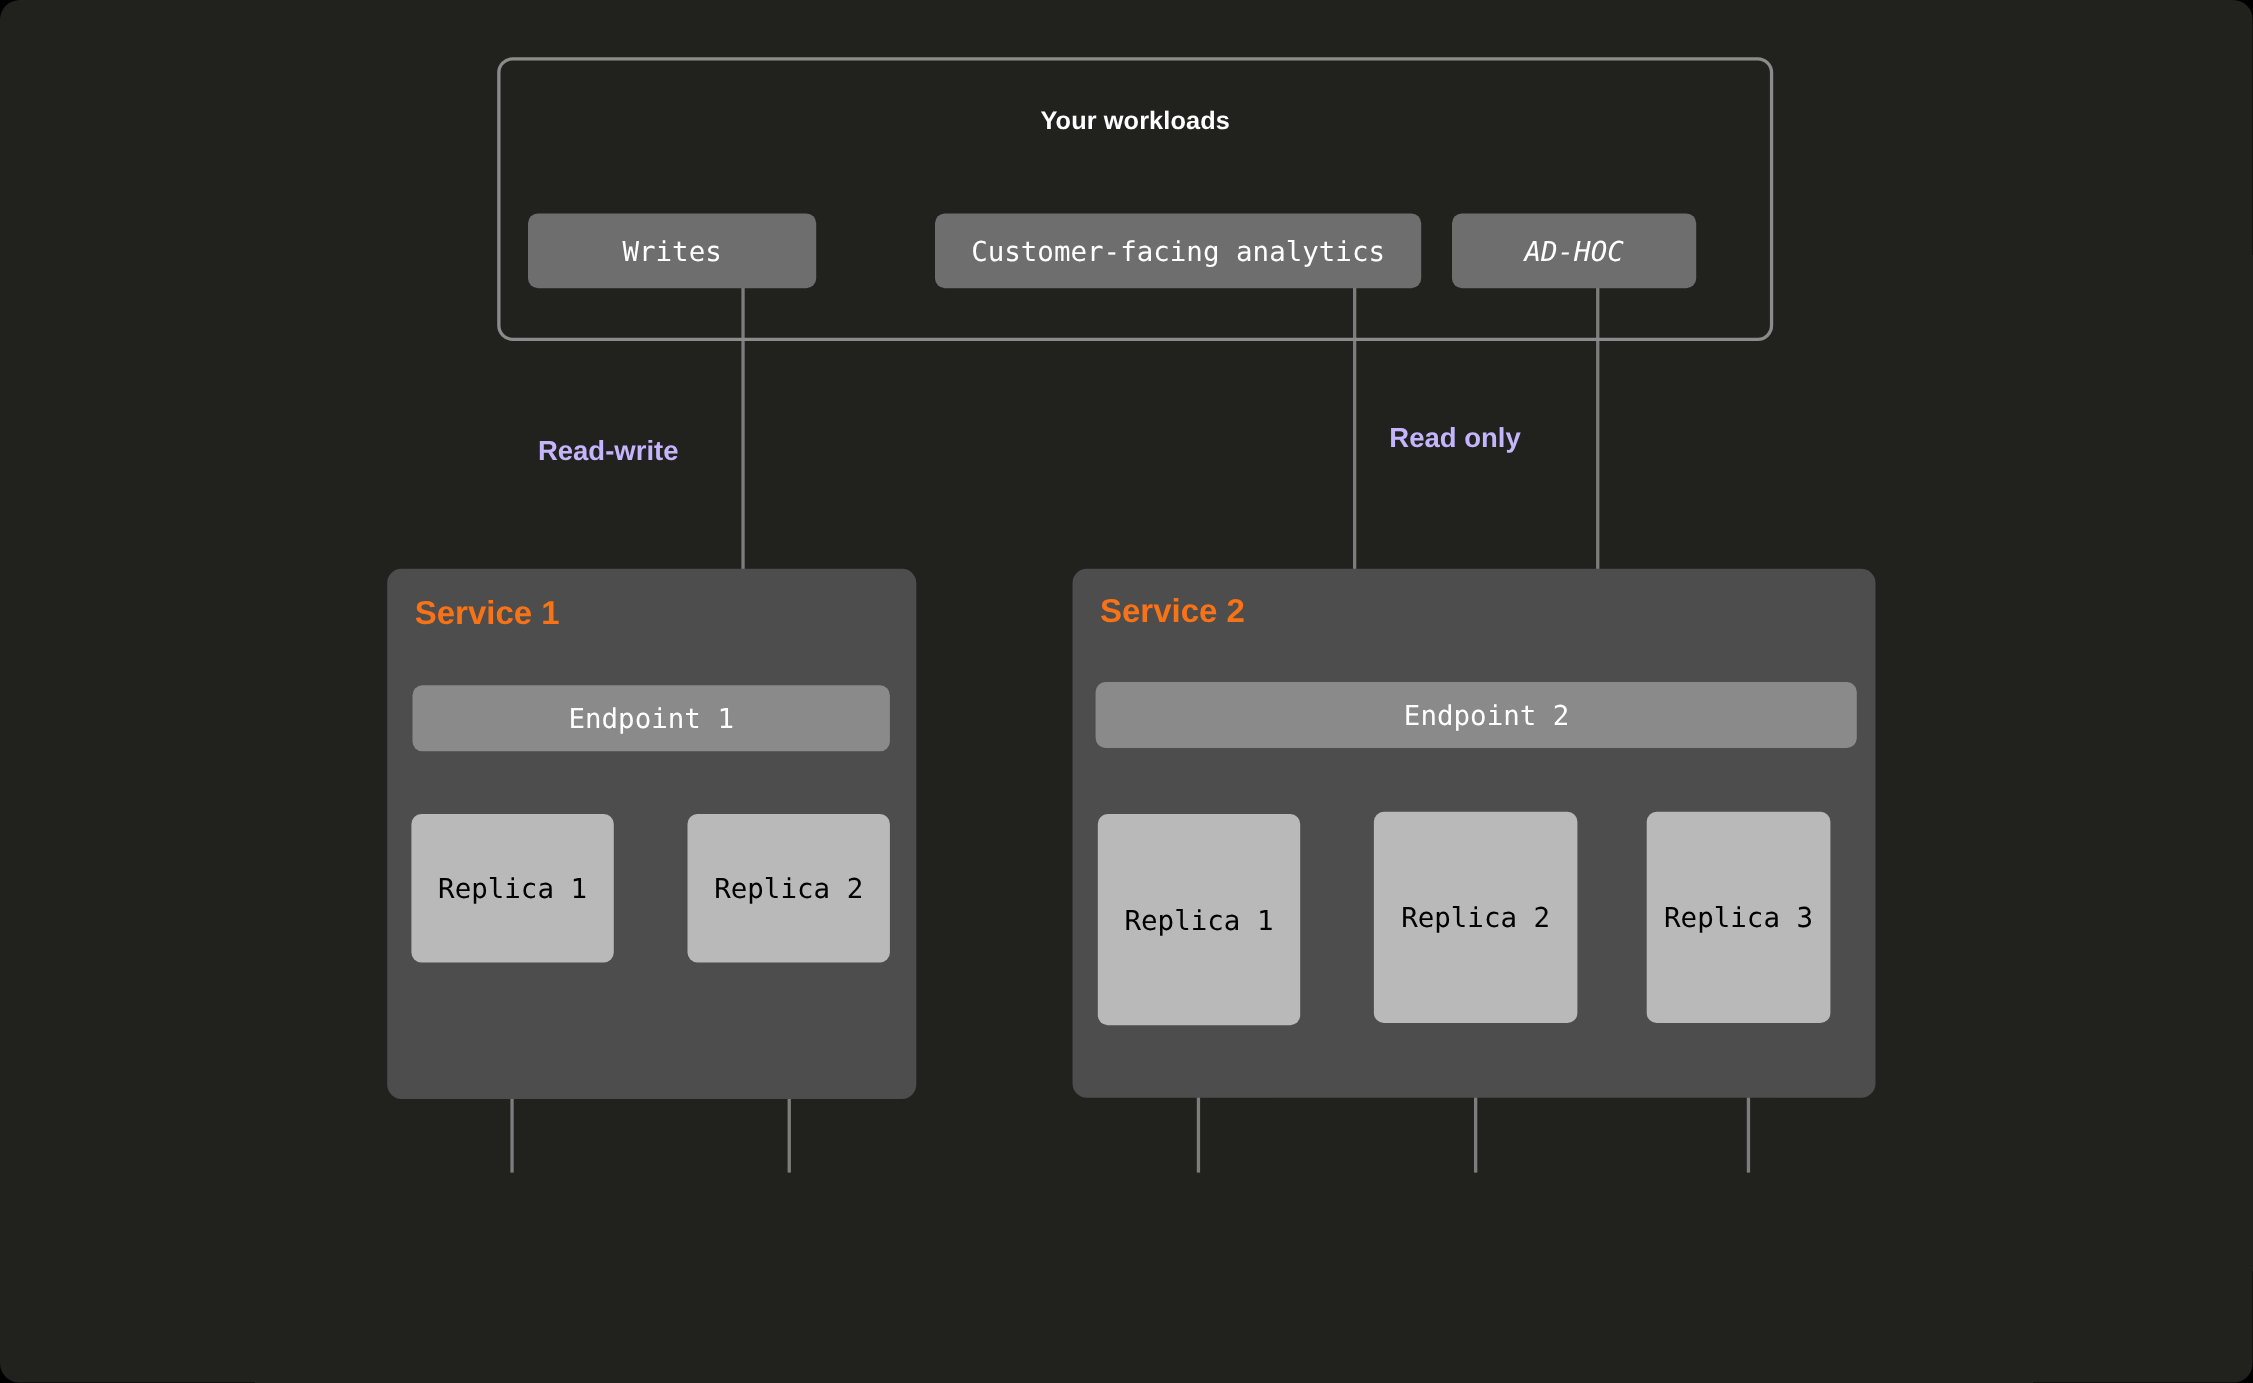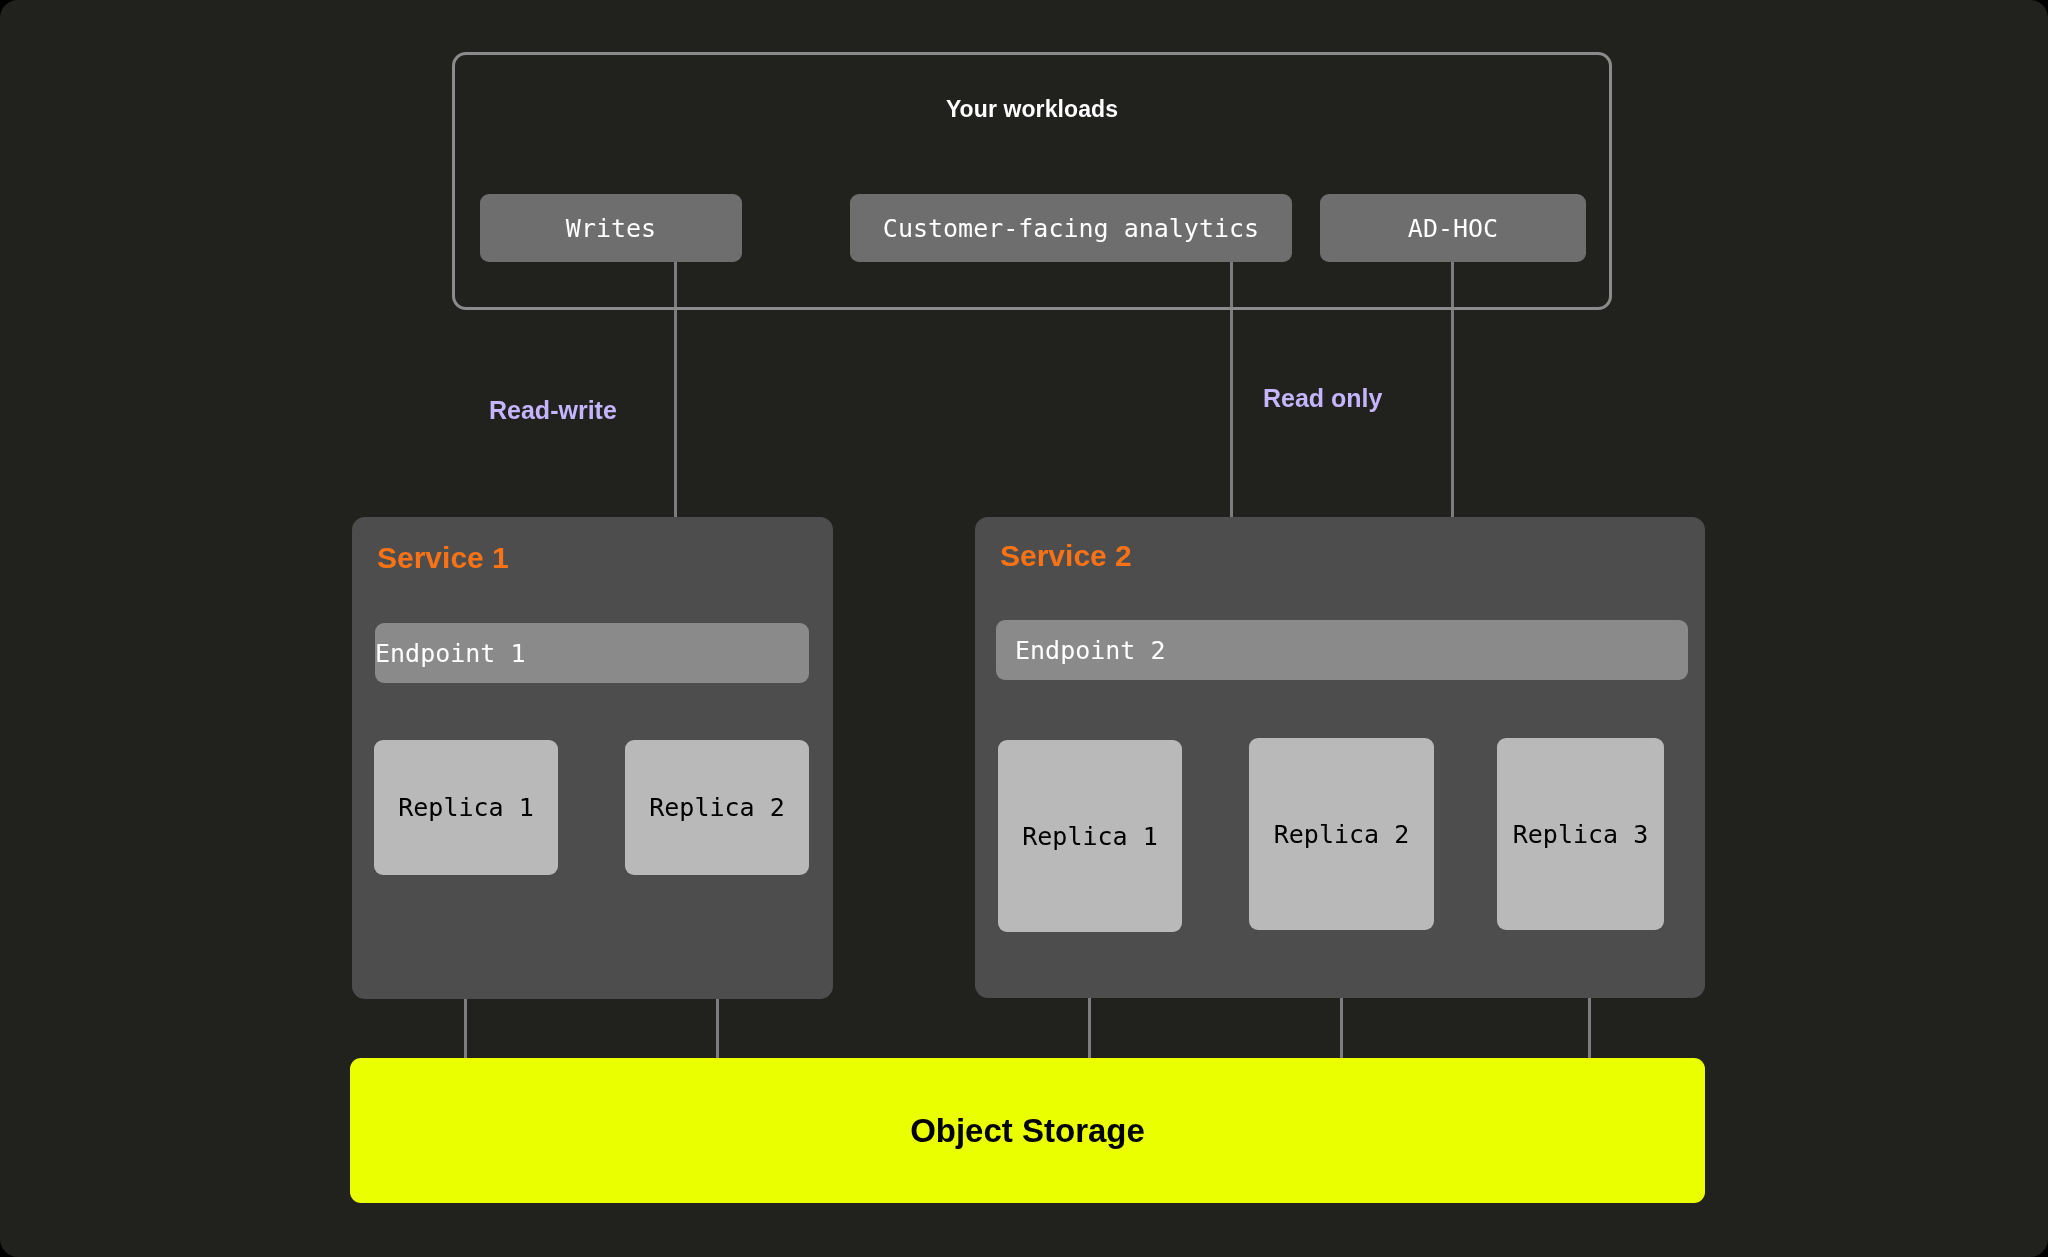--- a/index.html
+++ b/index.html
@@ -49,21 +49,21 @@
     display: flex;
     align-items: center;
     justify-content: center;
     color: #ffffff;
     font-family: "DejaVu Sans Mono", "Liberation Mono", monospace;
     font-size: 25px;
     box-sizing: border-box;
   }
   #wl-writes   { left: 480px;  top: 194px; width: 262px; }
   #wl-cfa      { left: 850px;  top: 194px; width: 442px; }
-  #wl-adhoc    { left: 1320px; top: 194px; width: 266px; }
+  #wl-adhoc    { left: 1320px; top: 194px; width: 222px; font-style: italic; }
 
   
   .vline {
     background: #7d7d7d;
     width: 3px;
   }
 
   
   .edge-label {
     color: #c4b5fd;
@@ -89,20 +89,21 @@
   }
   #service1-title { left: 377px; top: 541px; }
   #service2-title { left: 1000px; top: 539px; }
 
   
   .endpoint-bar {
     background: #8a8a8a;
     border-radius: 9px;
     display: flex;
     align-items: center;
+    justify-content: center;
     color: #ffffff;
     font-family: "DejaVu Sans Mono", "Liberation Mono", monospace;
     font-size: 25px;
     box-sizing: border-box;
   }
   #endpoint1 { left: 375px; top: 623px; width: 434px; height: 60px; }
   #endpoint2 { left: 996px; top: 620px; width: 692px; height: 60px; padding-left: 19px; }
 
   
   .replica-box {
@@ -208,18 +209,15 @@
     <div class="abs replica-box" id="s2-replica1">
       <span>Replica 1</span>
     </div>
     <div class="abs replica-box" id="s2-replica2">
       <span>Replica 2</span>
     </div>
     <div class="abs replica-box" id="s2-replica3">
       <span>Replica 3</span>
     </div>
 
-    <div class="abs" id="object-storage">
-      <span id="object-storage-label">Object Storage</span>
-    </div>
 
   </div>
 </div>
 
 </body></html>

